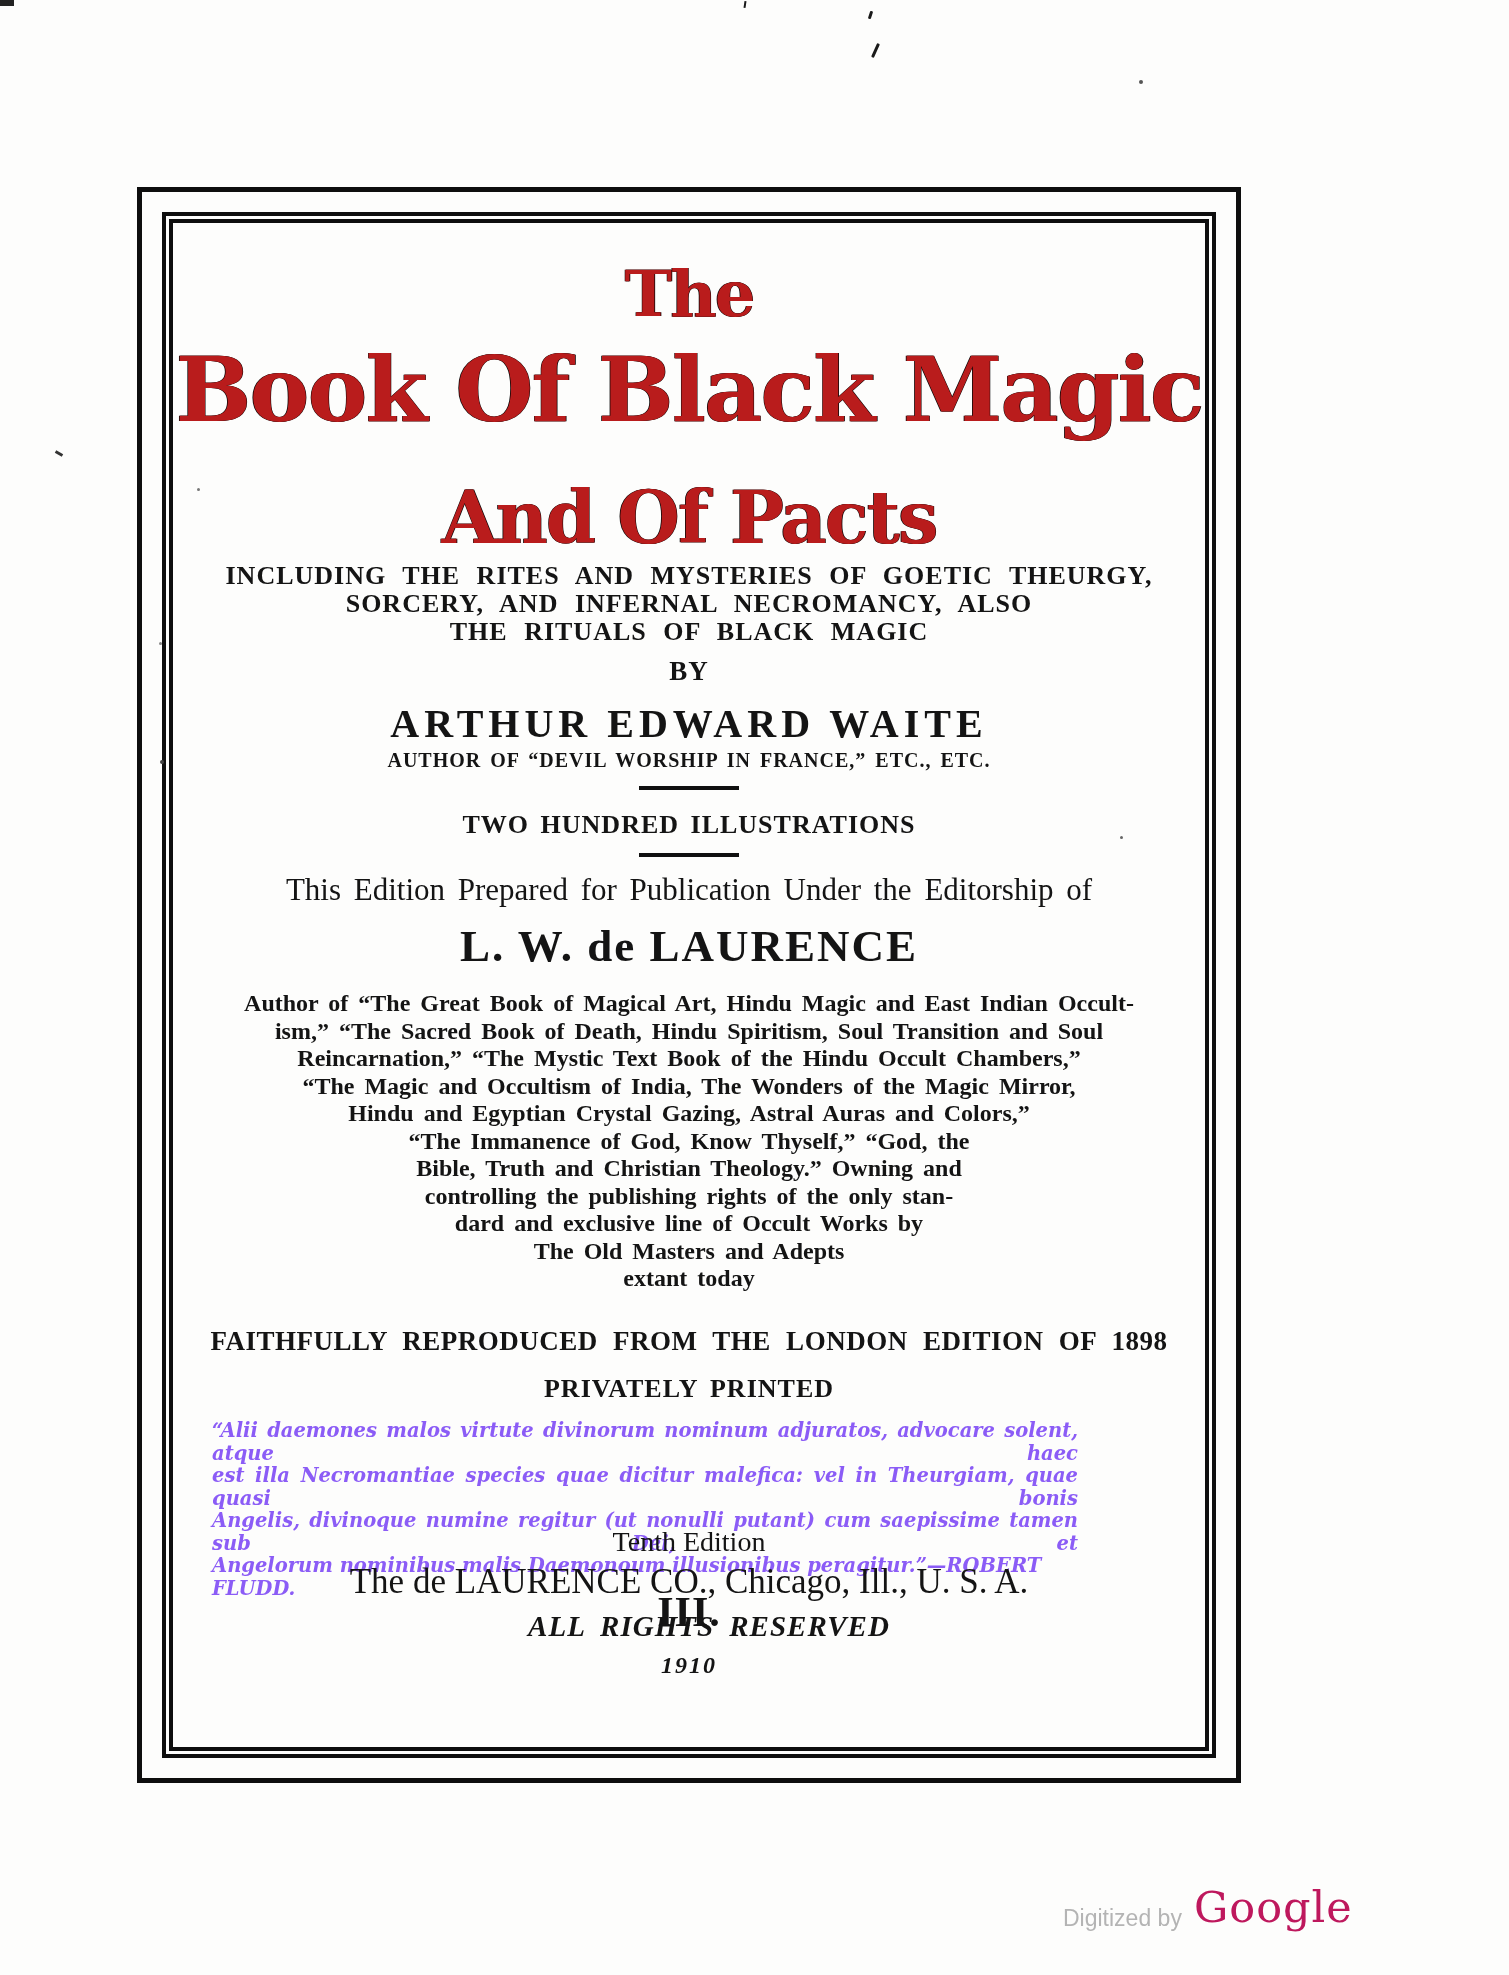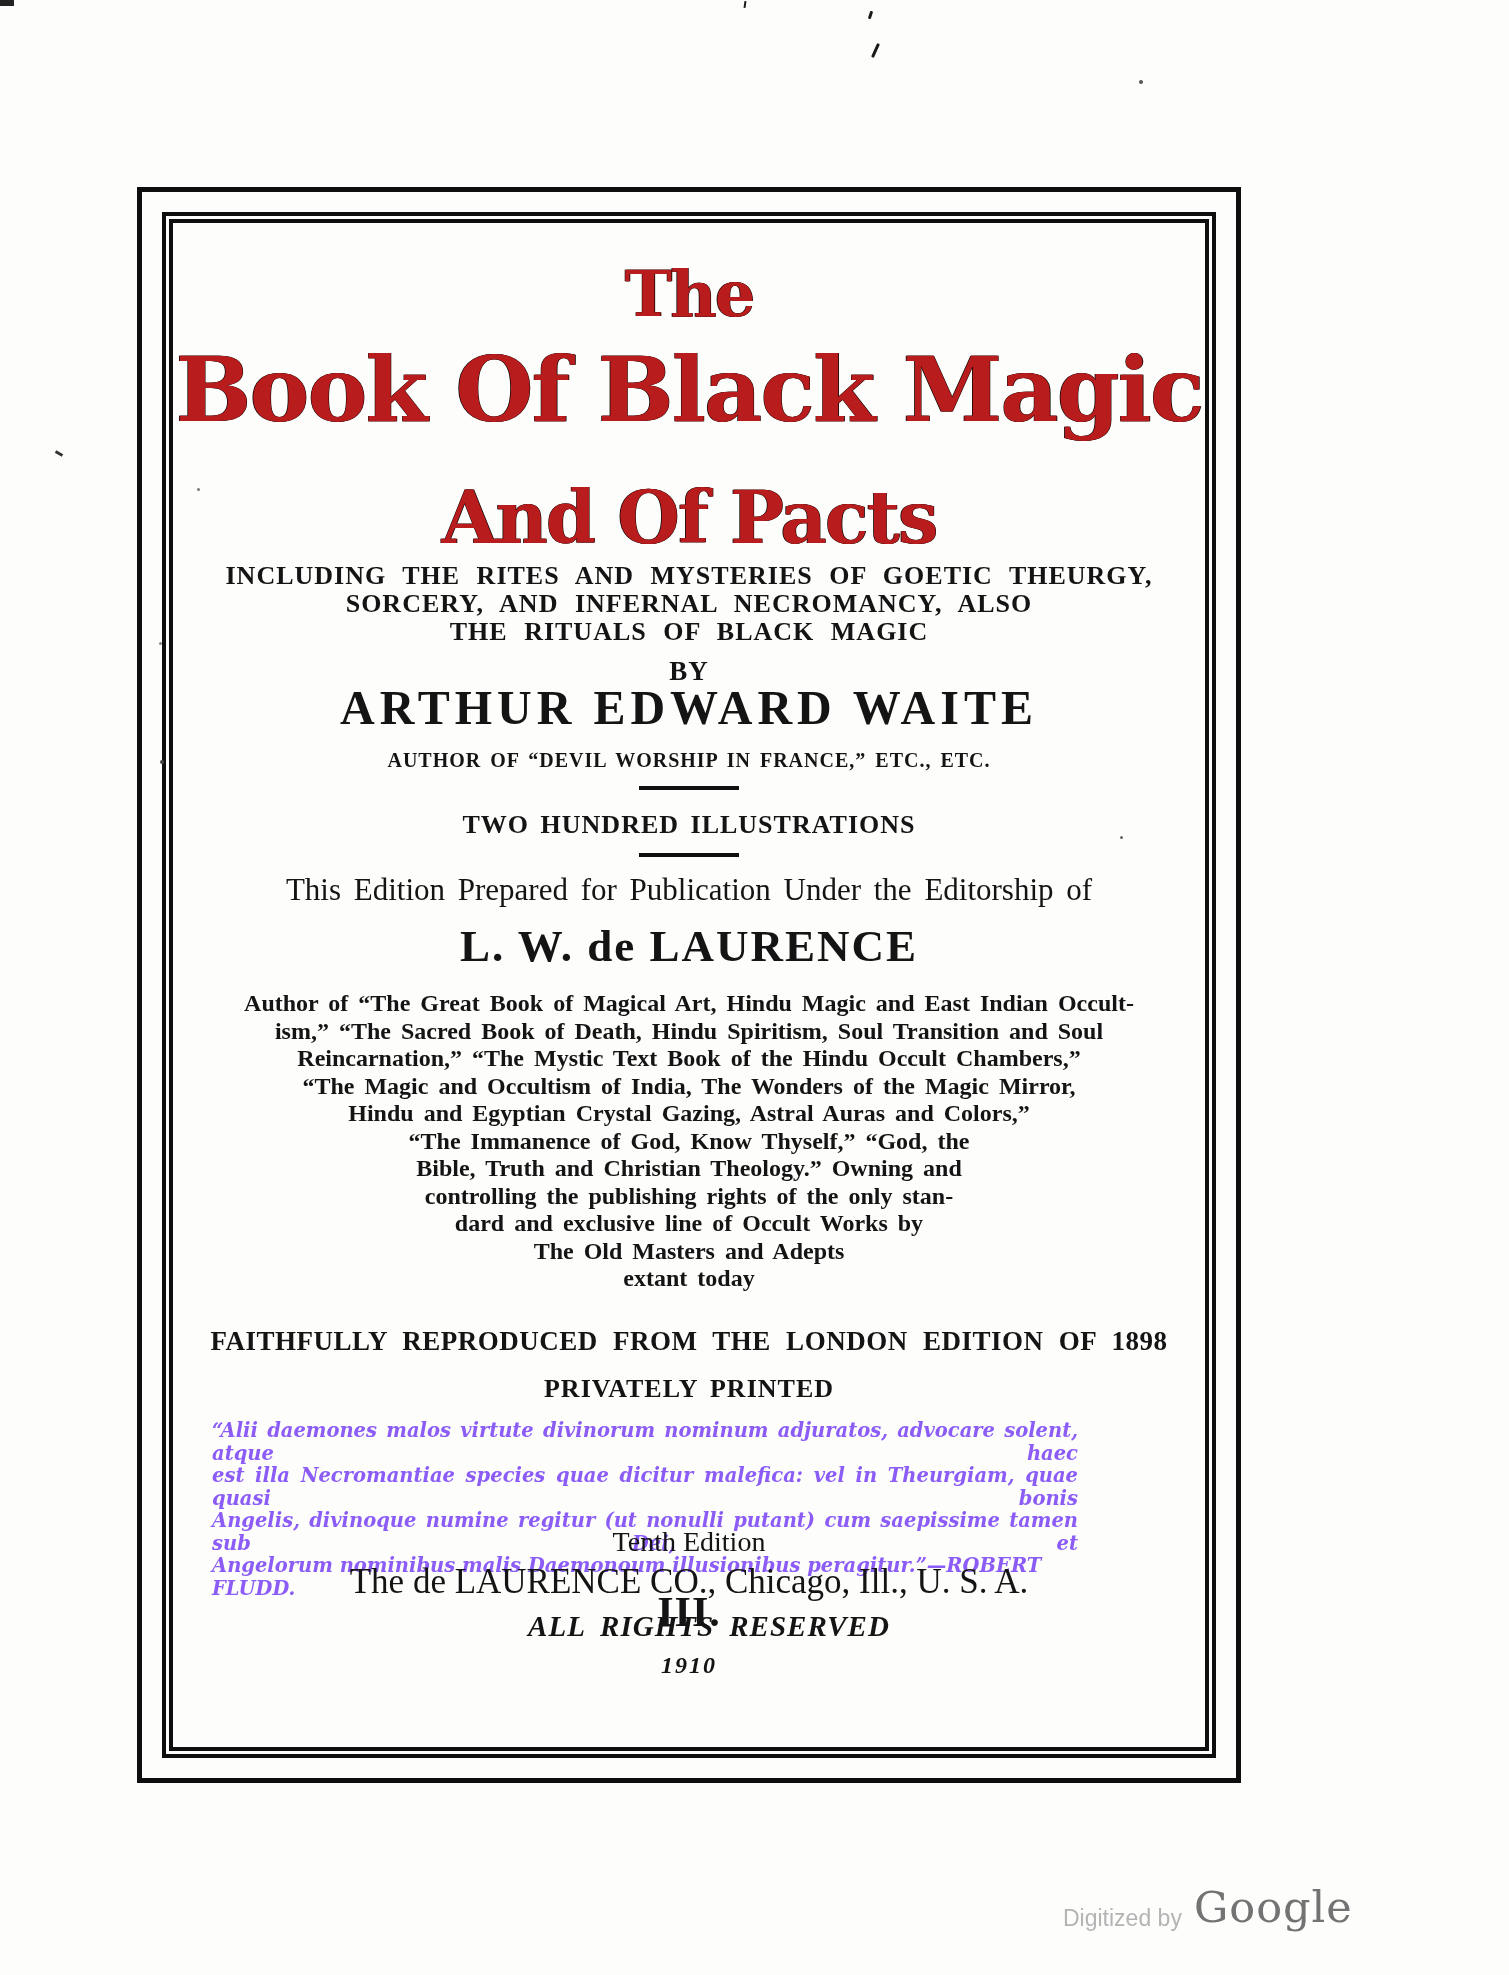--- a/index.html
+++ b/index.html
@@ -27,21 +27,21 @@
     font-family:"DejaVu Serif",serif;
     font-weight:bold;color:#b91c1c;
     letter-spacing:-2px;
     text-shadow:0.6px 0 0 #060606,-0.6px 0 0 #060606;
   }
   .t-the{top:262px;font-size:64px;line-height:1;}
   .t-main{top:344px;font-size:90px;line-height:1;}
   .t-sub{top:482px;font-size:72px;line-height:1;}
   .subtitle{top:562px;font-size:26px;line-height:28px;font-weight:bold;letter-spacing:1px;word-spacing:9px;white-space:normal;}
   .byline{top:656px;font-size:27px;font-weight:bold;letter-spacing:1px;}
-  .author{top:680px;font-size:48px;letter-spacing:5px;font-weight:600;}
+  .author{top:700px;font-size:40px;letter-spacing:5px;font-weight:600;}
   .author-credit{top:749px;font-size:20px;font-weight:bold;letter-spacing:1px;word-spacing:3px;}
   .rule{position:absolute;left:639px;width:100px;height:4px;background:#101010;}
   .rule1{top:786px;}
   .rule2{top:853px;}
   .illustrations{top:810px;font-size:26px;font-weight:bold;letter-spacing:1px;word-spacing:4px;}
   .edition-note{top:872px;font-size:31px;word-spacing:5px;}
   .editor{top:920px;font-size:45px;letter-spacing:2px;font-weight:600;}
   .credits{top:990px;font-size:24px;line-height:27.5px;font-weight:bold;word-spacing:4px;white-space:normal;}
   .repro1{top:1326px;font-size:27px;font-weight:bold;letter-spacing:0.5px;word-spacing:8px;}
   .repro2{top:1374px;font-size:26px;font-weight:bold;letter-spacing:1px;word-spacing:5px;}
@@ -57,21 +57,21 @@
   .publisher{top:1562px;font-size:35px;}
   .rights{top:1610px;font-size:29px;font-style:italic;font-weight:600;letter-spacing:1px;word-spacing:7px;padding-left:20px;}
   .year{top:1652px;font-size:24px;font-style:italic;font-weight:bold;letter-spacing:2px;}
   .volume{top:1588px;font-size:42px;font-weight:bold;letter-spacing:1px;}
   
   .watermark{
     position:absolute;left:1063px;top:1882px;
     display:flex;align-items:flex-end;gap:12px;
   }
   .wm-prefix{font-family:"Liberation Sans",sans-serif;font-size:23px;color:#b4b4b4;}
-  .wm-brand{font-family:"DejaVu Serif",serif;font-size:43px;color:#737373;letter-spacing:1px;}
+  .wm-brand{font-family:"DejaVu Serif",serif;font-size:43px;color:#be185d;letter-spacing:1px;}
   
   .artifact{position:absolute;background:#1a1a1a;}
   .a-corner{left:0;top:0;width:14px;height:6px;background:#222;}
   .a-tick-top{left:744px;top:1px;width:2px;height:7px;transform:rotate(8deg);}
   .a-apostrophe{left:869px;top:11px;width:3px;height:8px;transform:rotate(18deg);border-radius:1px;}
   .a-backslash{left:874px;top:43px;width:3px;height:15px;transform:rotate(24deg);border-radius:1px;}
   .a-dot1{left:1139px;top:80px;width:4px;height:4px;border-radius:50%;background:#555;}
   .a-grave{left:55px;top:452px;width:8px;height:3px;transform:rotate(30deg);background:#333;}
   .a-dot2{left:197px;top:488px;width:3px;height:3px;border-radius:50%;background:#777;}
   .a-dot3{left:160px;top:760px;width:4px;height:4px;border-radius:50%;background:#444;}

